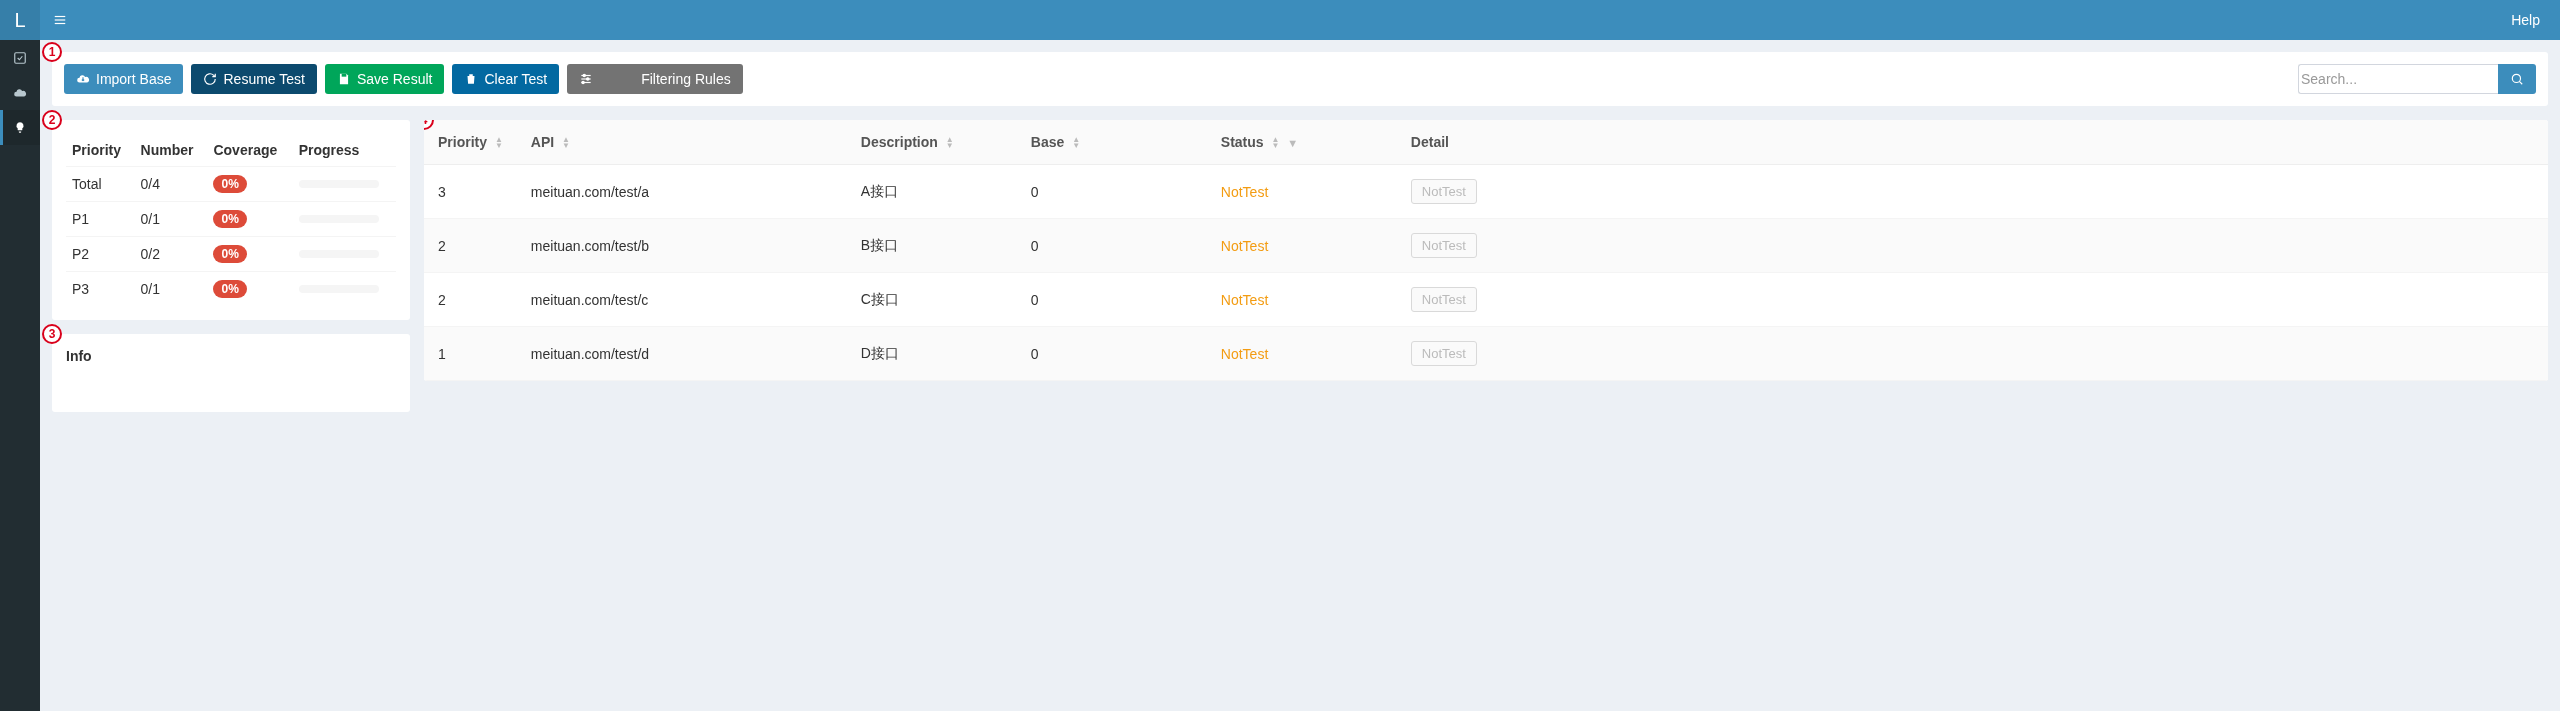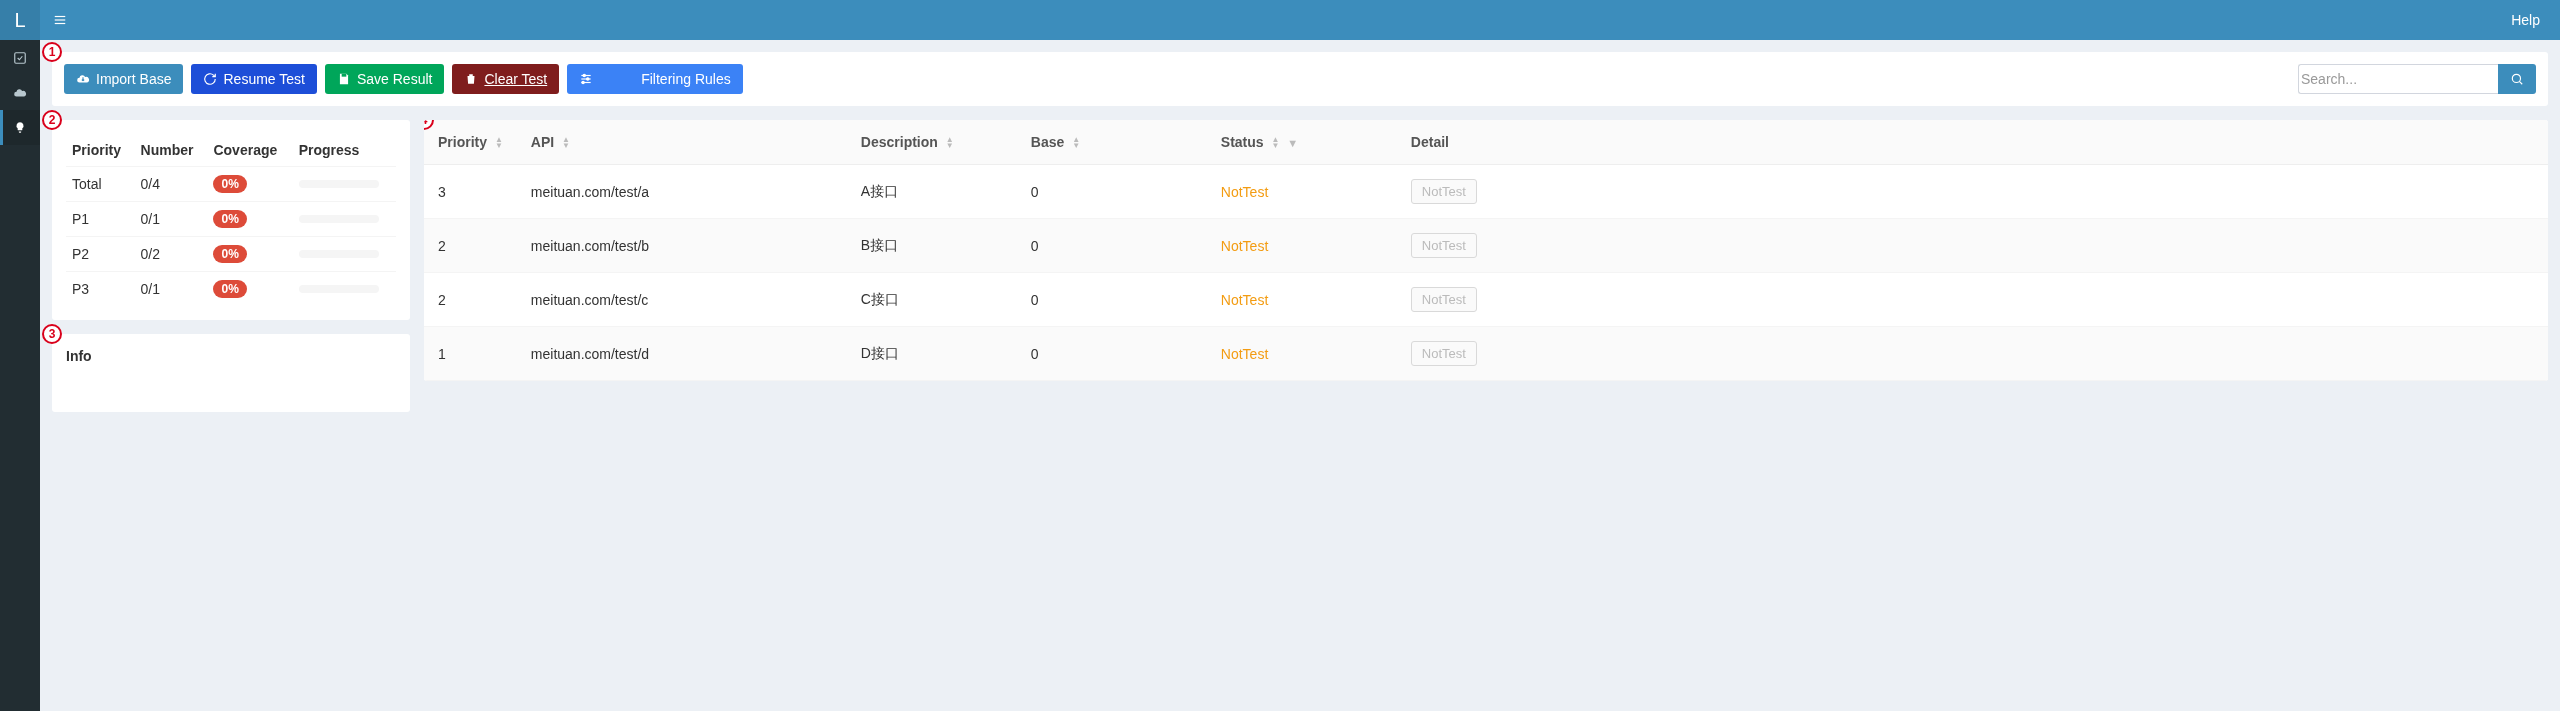--- a/index.html
+++ b/index.html
@@ -11,24 +11,24 @@
   .help-link { color: #fff; text-decoration: none; font-size: 14px; }
   .layout { display: flex; min-height: calc(100vh - 40px); }
   .sidebar { width: 40px; background: #222d32; display: flex; flex-direction: column; }
   .sidebar-item { height: 35px; display: flex; align-items: center; justify-content: center; color: #b8c7ce; cursor: pointer; position: relative; }
   .sidebar-item.active { background: #1e282c; }
   .sidebar-item.active::before { content: ""; position: absolute; left: 0; top: 0; bottom: 0; width: 3px; background: #3c8dbc; }
   .content { flex: 1; padding: 12px; }
   .toolbar-card { background: #fff; padding: 12px; display: flex; align-items: center; gap: 8px; position: relative; border-radius: 3px; }
   .btn { border: none; border-radius: 3px; padding: 7px 12px; font-size: 14px; color: #fff; cursor: pointer; display: inline-flex; align-items: center; gap: 6px; }
   .btn-primary { background: #3c8dbc; }
-  .btn-primary-outline { background: #1d4ed8; }
+  .btn-primary-outline { background: #0c4a6e; }
   .btn-success { background: #00a65a; }
-  .btn-warning { background: #7f1d1d; text-decoration: underline; }
-  .btn-info { background: #3b82f6; gap: 48px; }
+  .btn-warning { background: #0369a1; }
+  .btn-info { background: #737373; gap: 48px; }
   .search-group { margin-left: auto; display: flex; }
   .search-input { border: 1px solid #d2d6de; border-right: none; padding: 6px 2px; font-size: 14px; width: 200px; border-radius: 3px 0 0 3px; }
   .search-input::placeholder { color: #999; }
   .search-btn { background: #3c8dbc; border: none; color: #fff; padding: 0 12px; border-radius: 0 3px 3px 0; cursor: pointer; display: flex; align-items: center; }
   .row2 { display: flex; gap: 14px; margin-top: 14px; align-items: flex-start; }
   .left-col { width: 358px; display: flex; flex-direction: column; gap: 14px; }
   .card { background: #fff; padding: 14px; border-radius: 3px; position: relative; }
   .summary-table { width: 100%; border-collapse: collapse; }
   .summary-table th { text-align: left; font-weight: 600; padding: 8px 6px; border-bottom: 1px solid #f4f4f4; color: #333; }
   .summary-table td { padding: 8px 6px; border-bottom: 1px solid #f4f4f4; }

